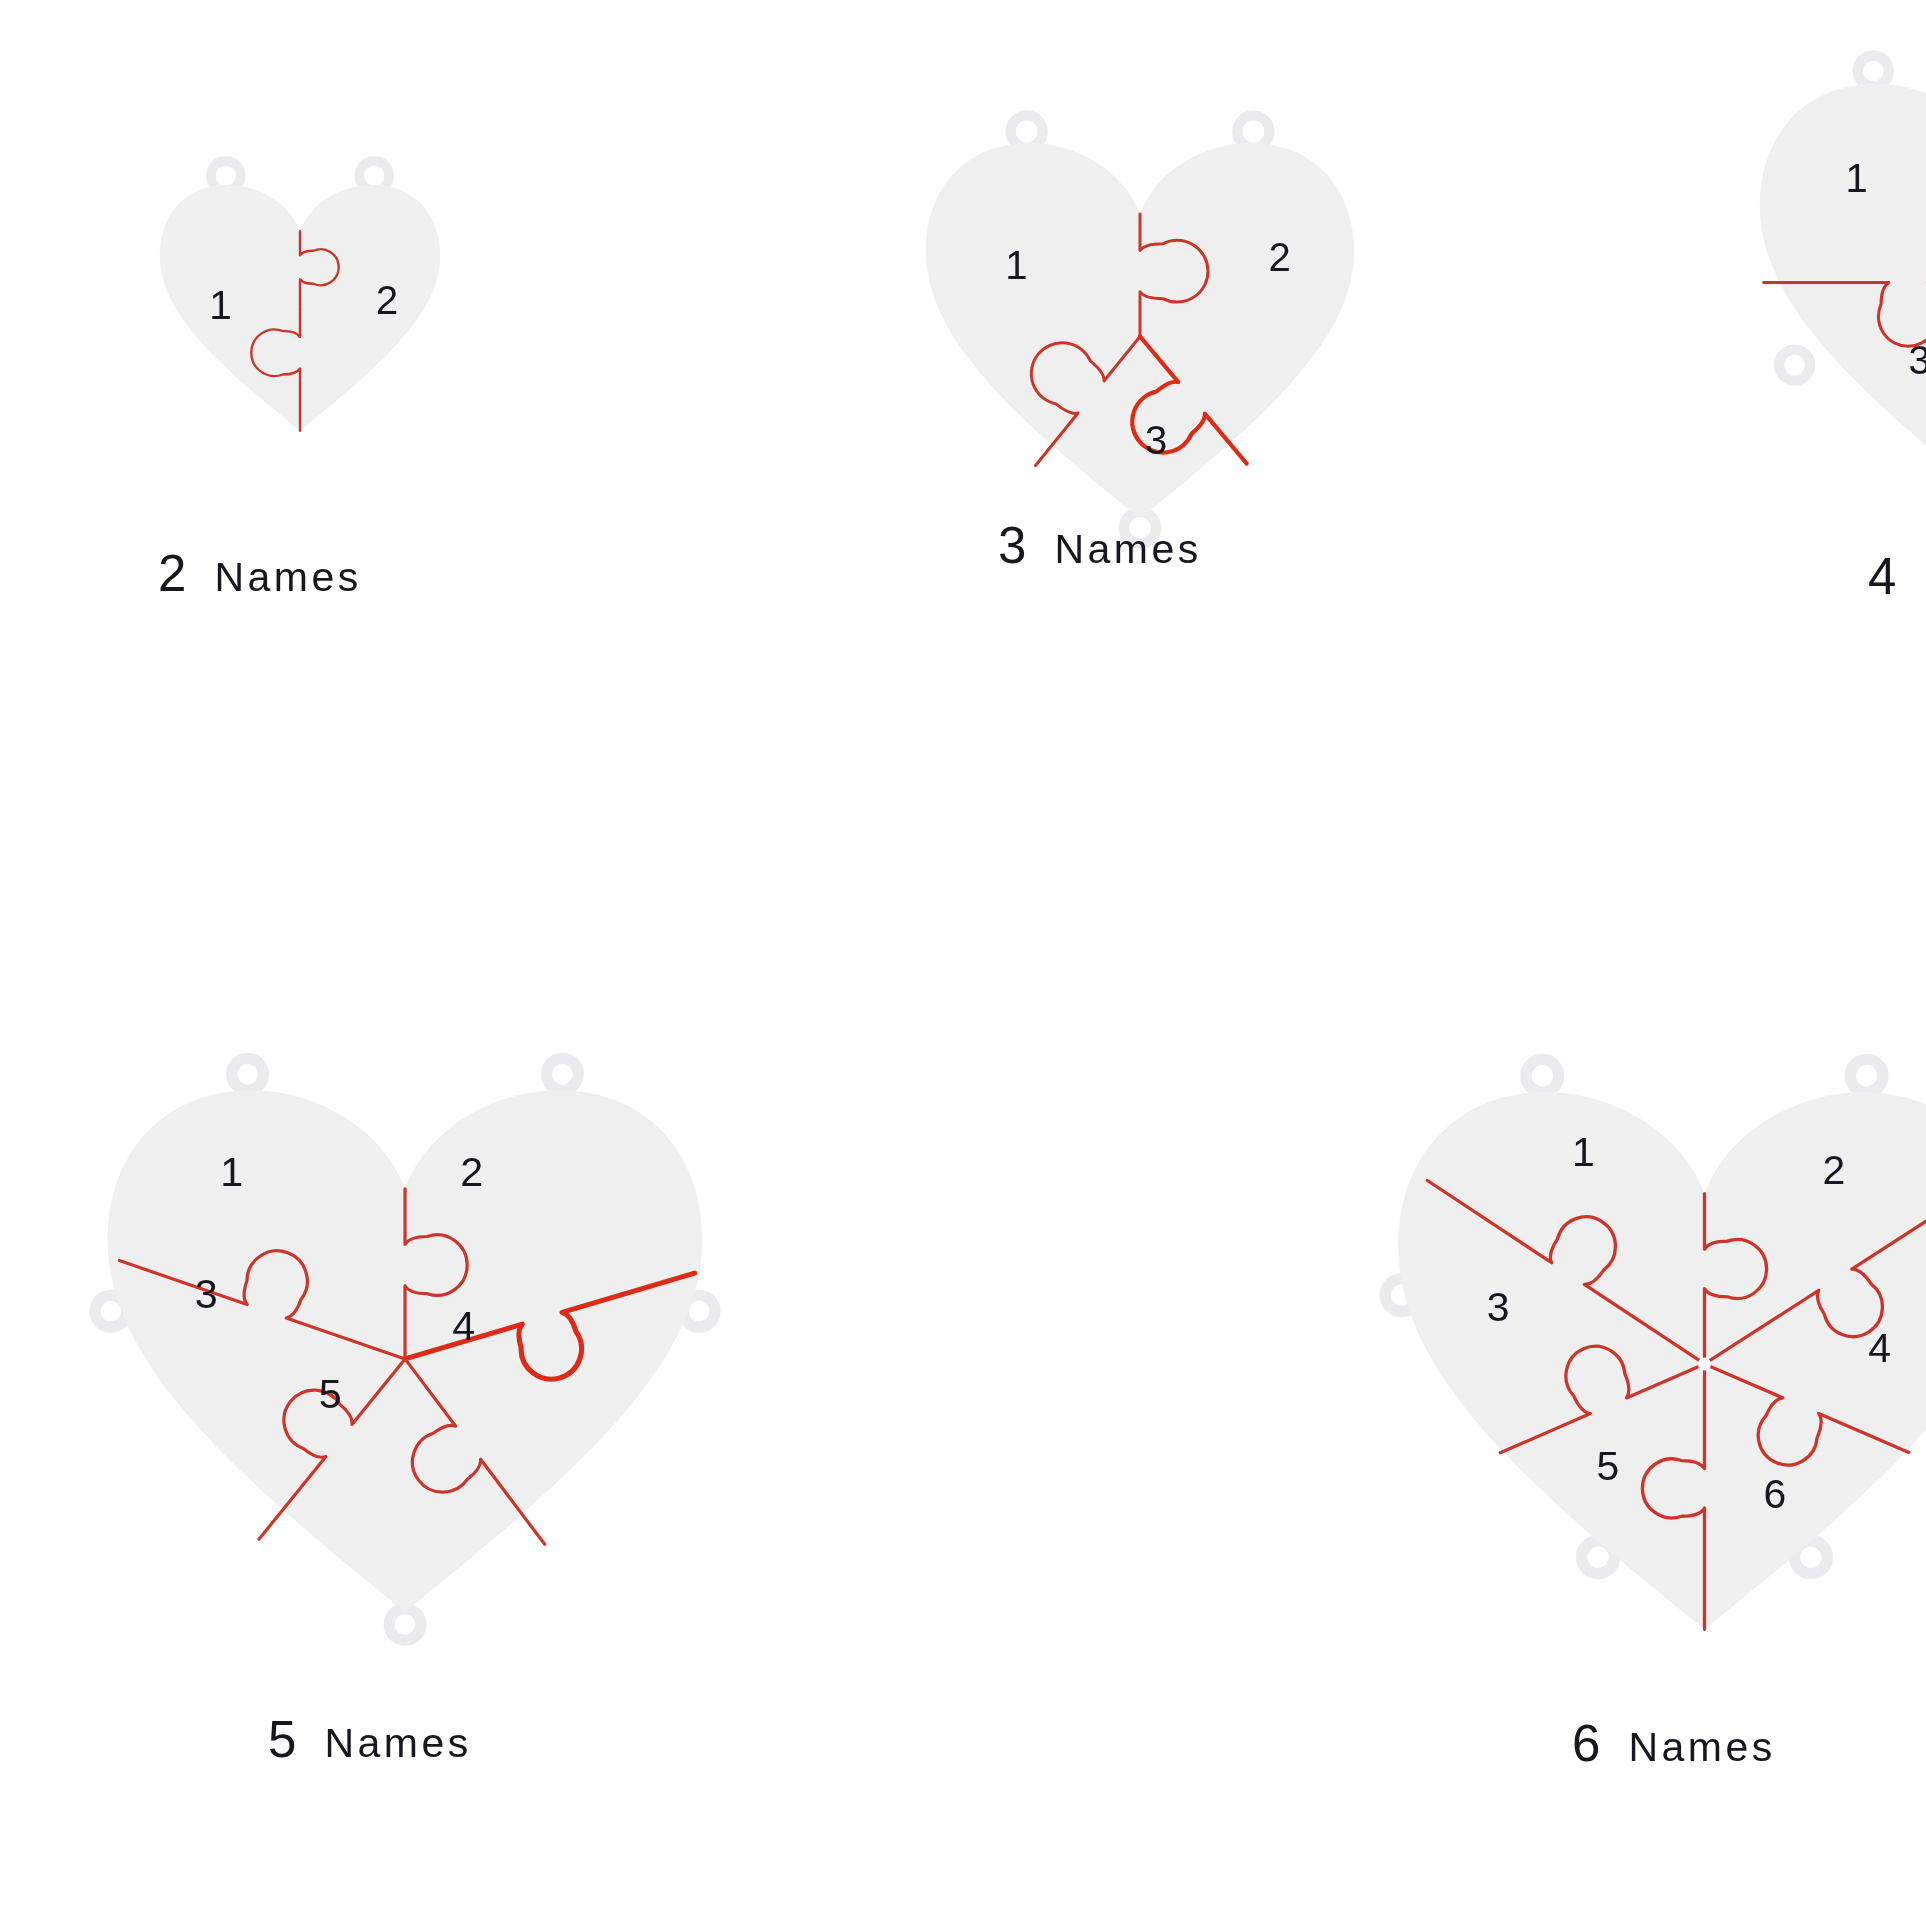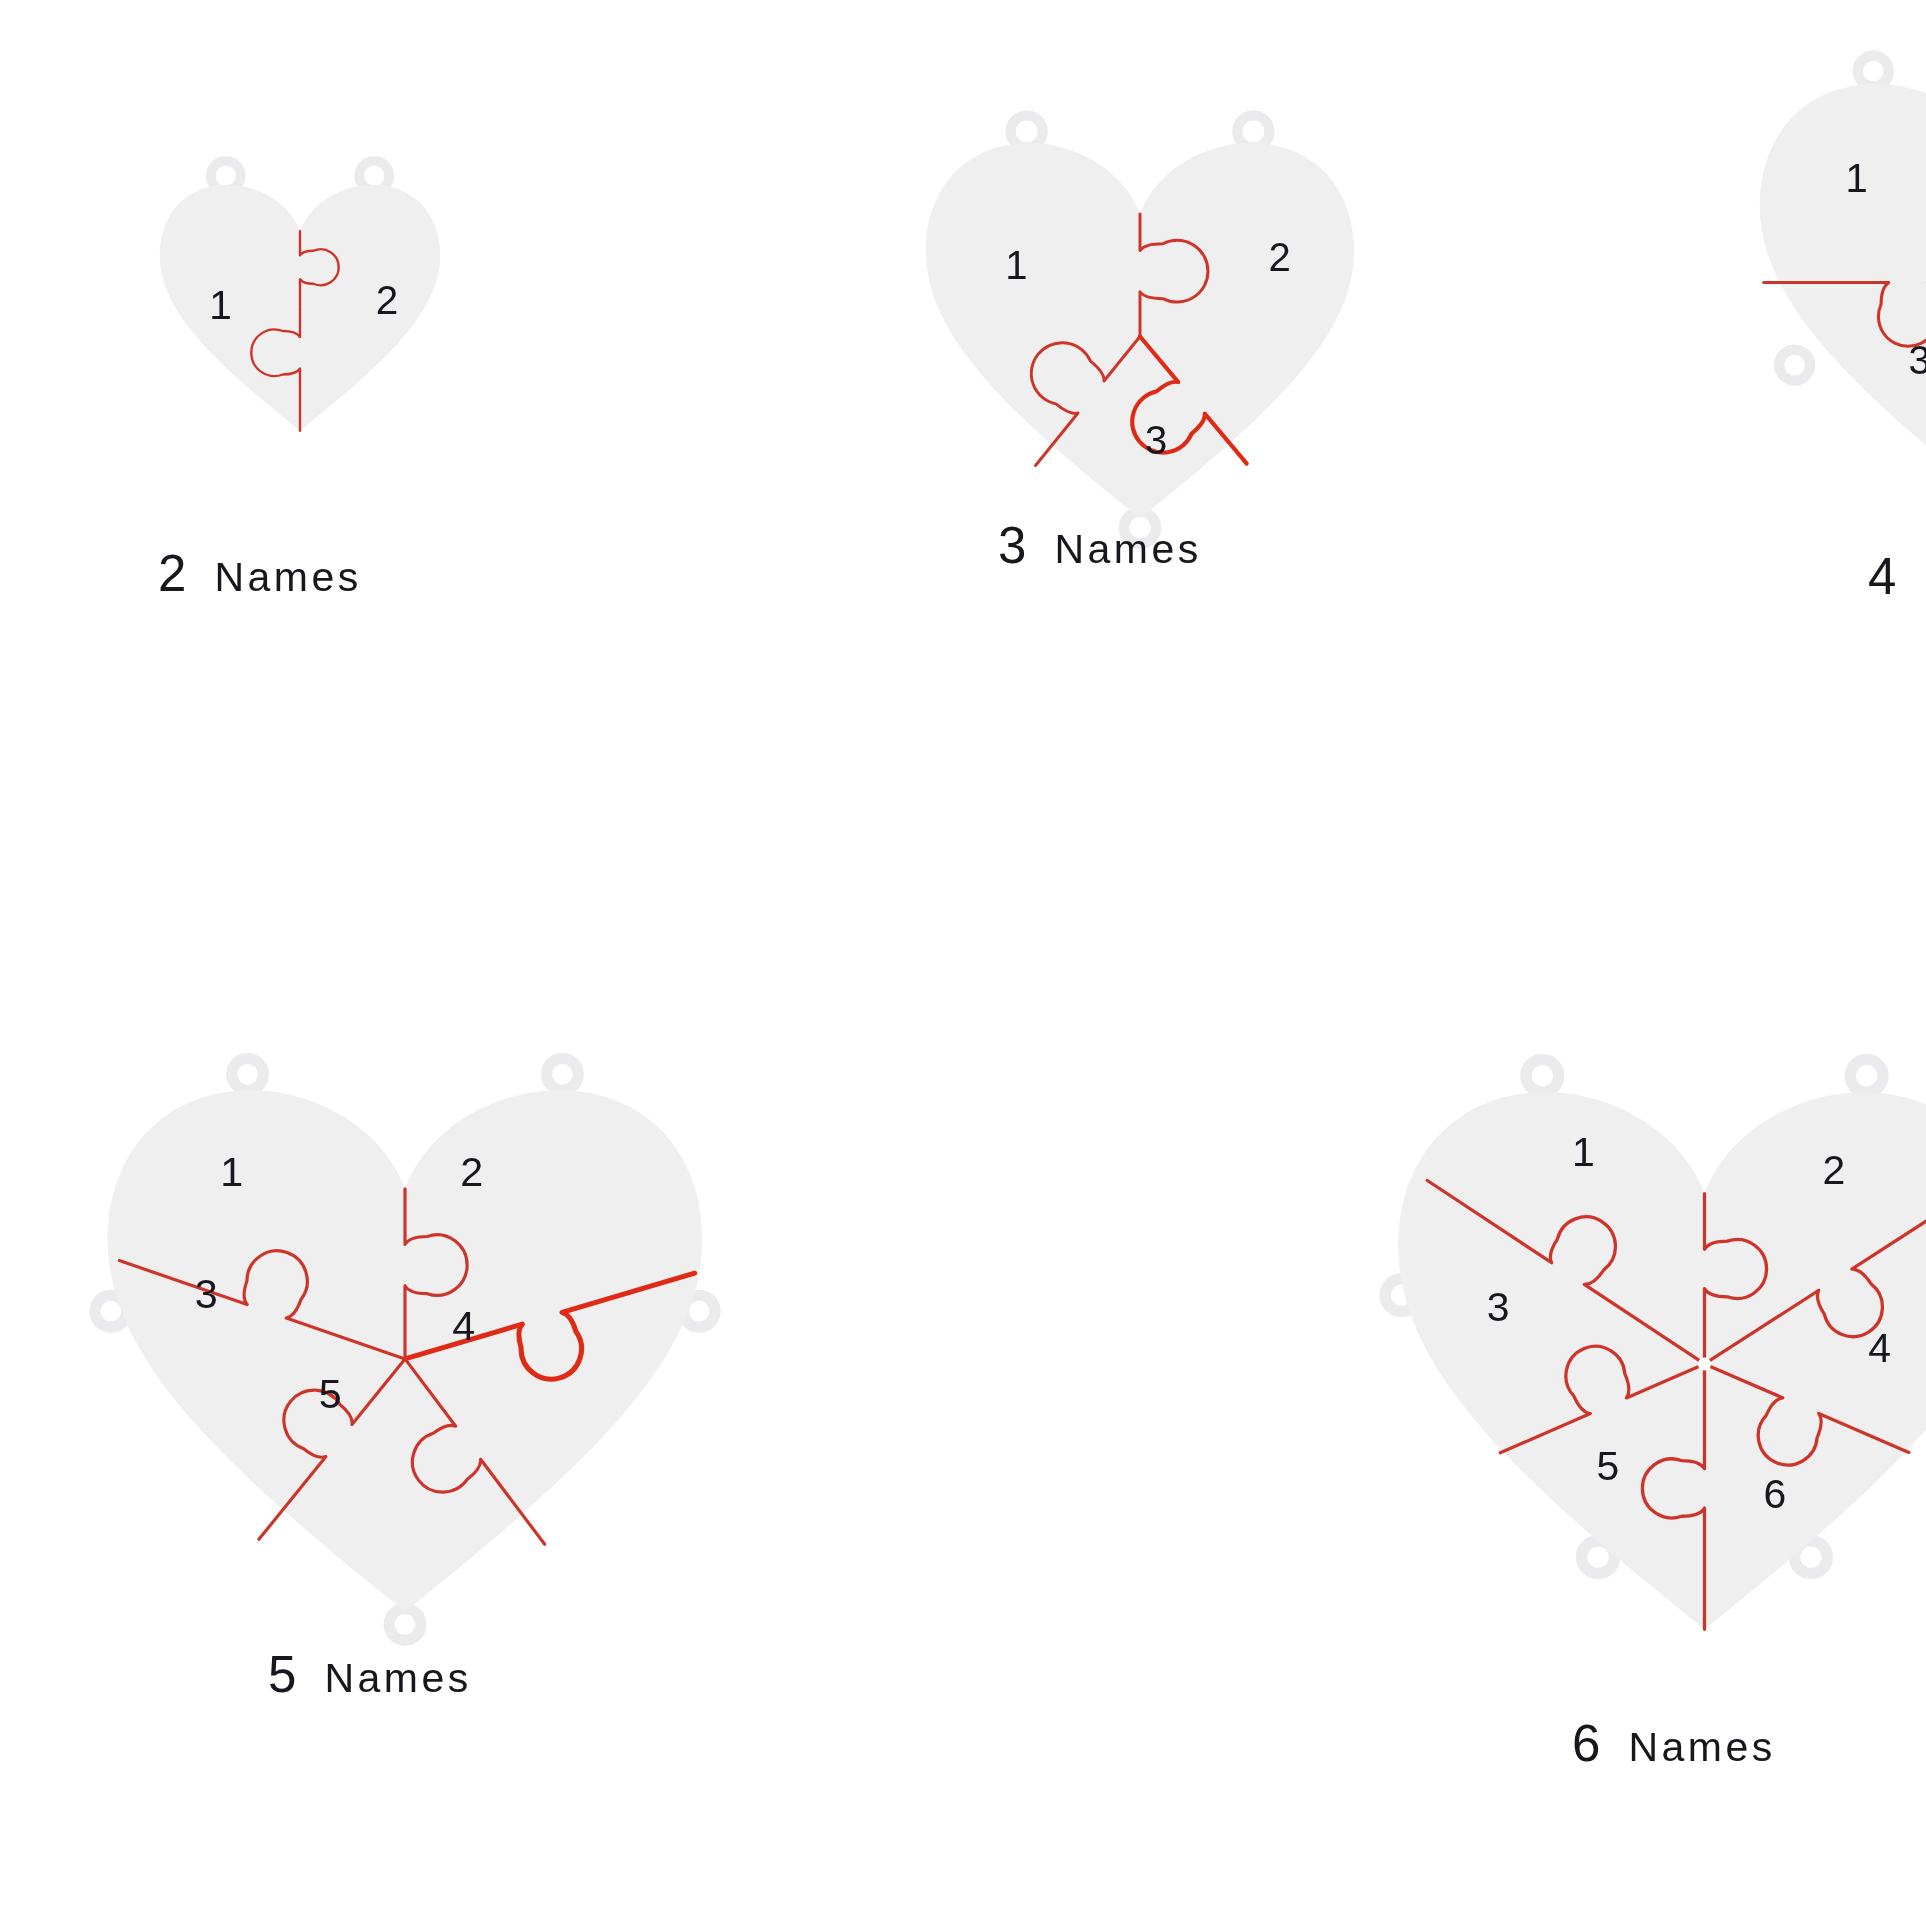--- a/index.html
+++ b/index.html
@@ -95,21 +95,21 @@
       <path class="cut-bold" stroke-width="3.2" transform="translate(200,195) rotate(-16.5)" d="M0 0 H77 Q72 3 72 14 A19 19 0 1 0 108 14 Q108 3 103 0 H190"></path>
       <path transform="translate(200,195) rotate(129)" d="M0 0 H53 Q48 3 48 14 A19 19 0 1 0 84 14 Q84 3 79 0 H146"></path>
       <path transform="translate(200,195) rotate(53)" d="M0 0 H53 Q48 3 48 14 A19 19 0 1 0 84 14 Q84 3 79 0 H146"></path>
     </g>
     <text class="piece-num" x="91" y="86" font-size="26">1</text>
     <text class="piece-num" x="242" y="86" font-size="26">2</text>
     <text class="piece-num" x="75" y="163" font-size="26">3</text>
     <text class="piece-num" x="237" y="183" font-size="26">4</text>
     <text class="piece-num" x="153" y="226" font-size="26">5</text>
   </svg>
-  <div class="caption" style="left:268px;top:1645px">
+  <div class="caption" style="left:268px;top:1710px">
     <span class="num">5</span><span class="word">Names</span>
   </div>
 
   <svg class="heart-svg" style="left:1377px;top:1025px" width="655" height="655" viewBox="0 -15 400 400">
     <circle class="loop" cx="101" cy="16" r="10" stroke-width="7"></circle>
     <circle class="loop" cx="299" cy="16" r="10" stroke-width="7"></circle>
     <circle class="loop" cx="15" cy="150" r="10" stroke-width="7"></circle>
     <circle class="loop" cx="385" cy="150" r="10" stroke-width="7"></circle>
     <circle class="loop" cx="135" cy="310" r="10" stroke-width="7"></circle>
     <circle class="loop" cx="265" cy="310" r="10" stroke-width="7"></circle>

